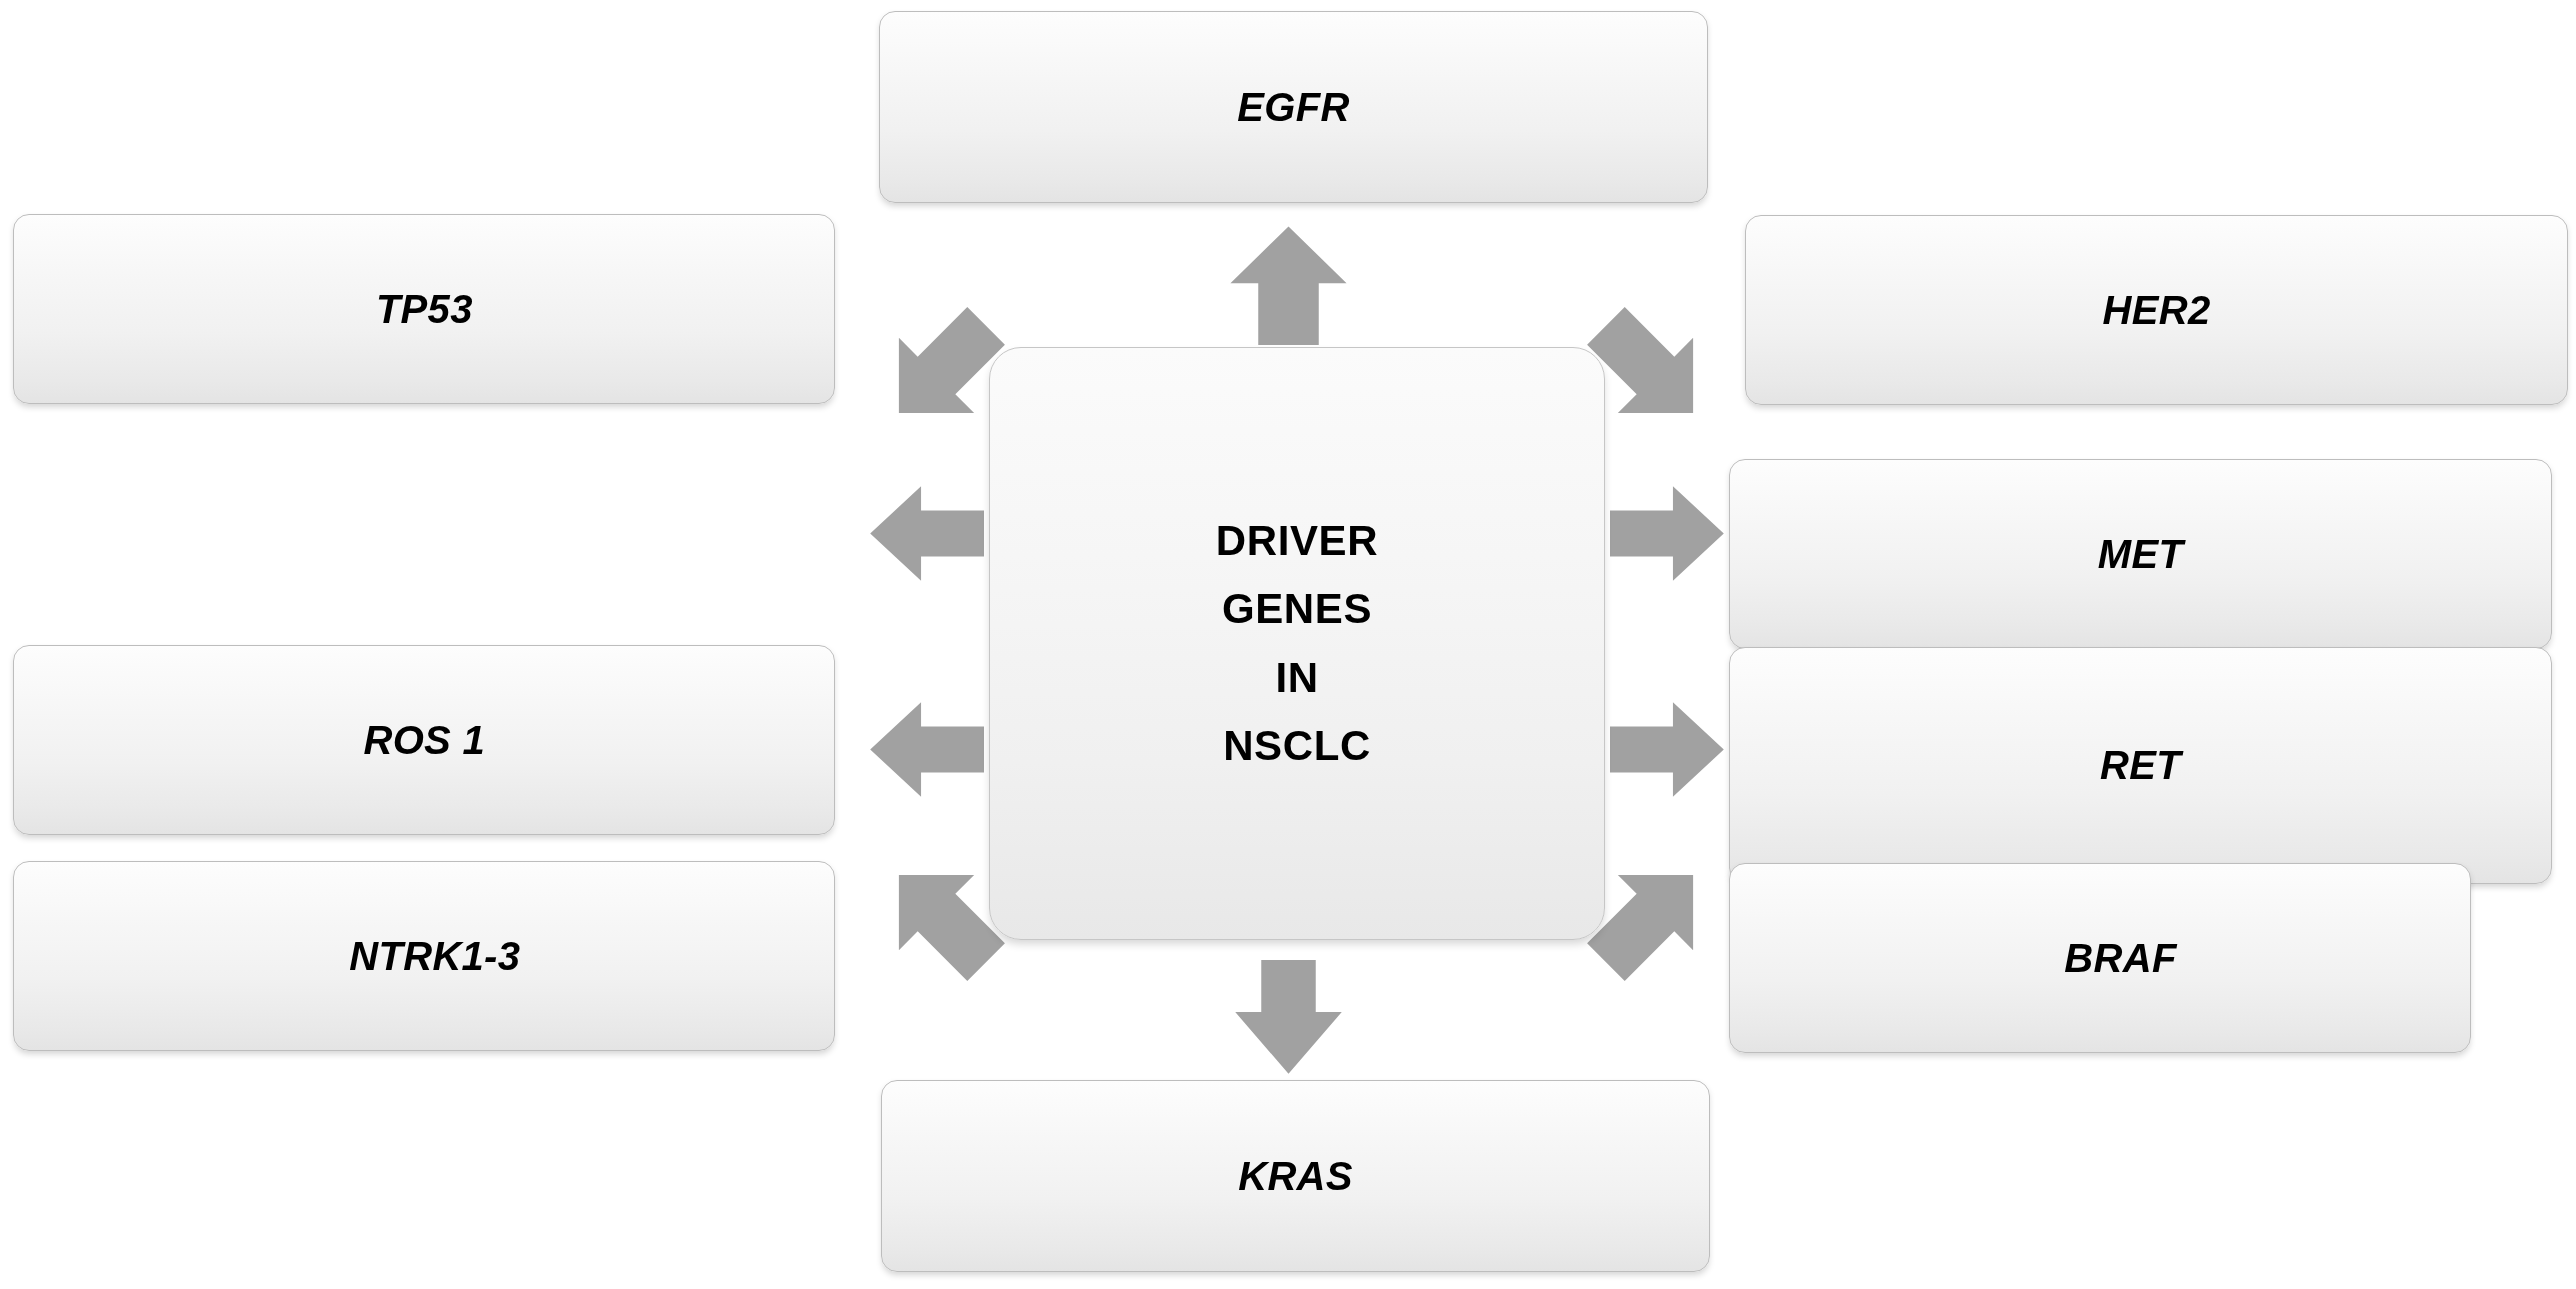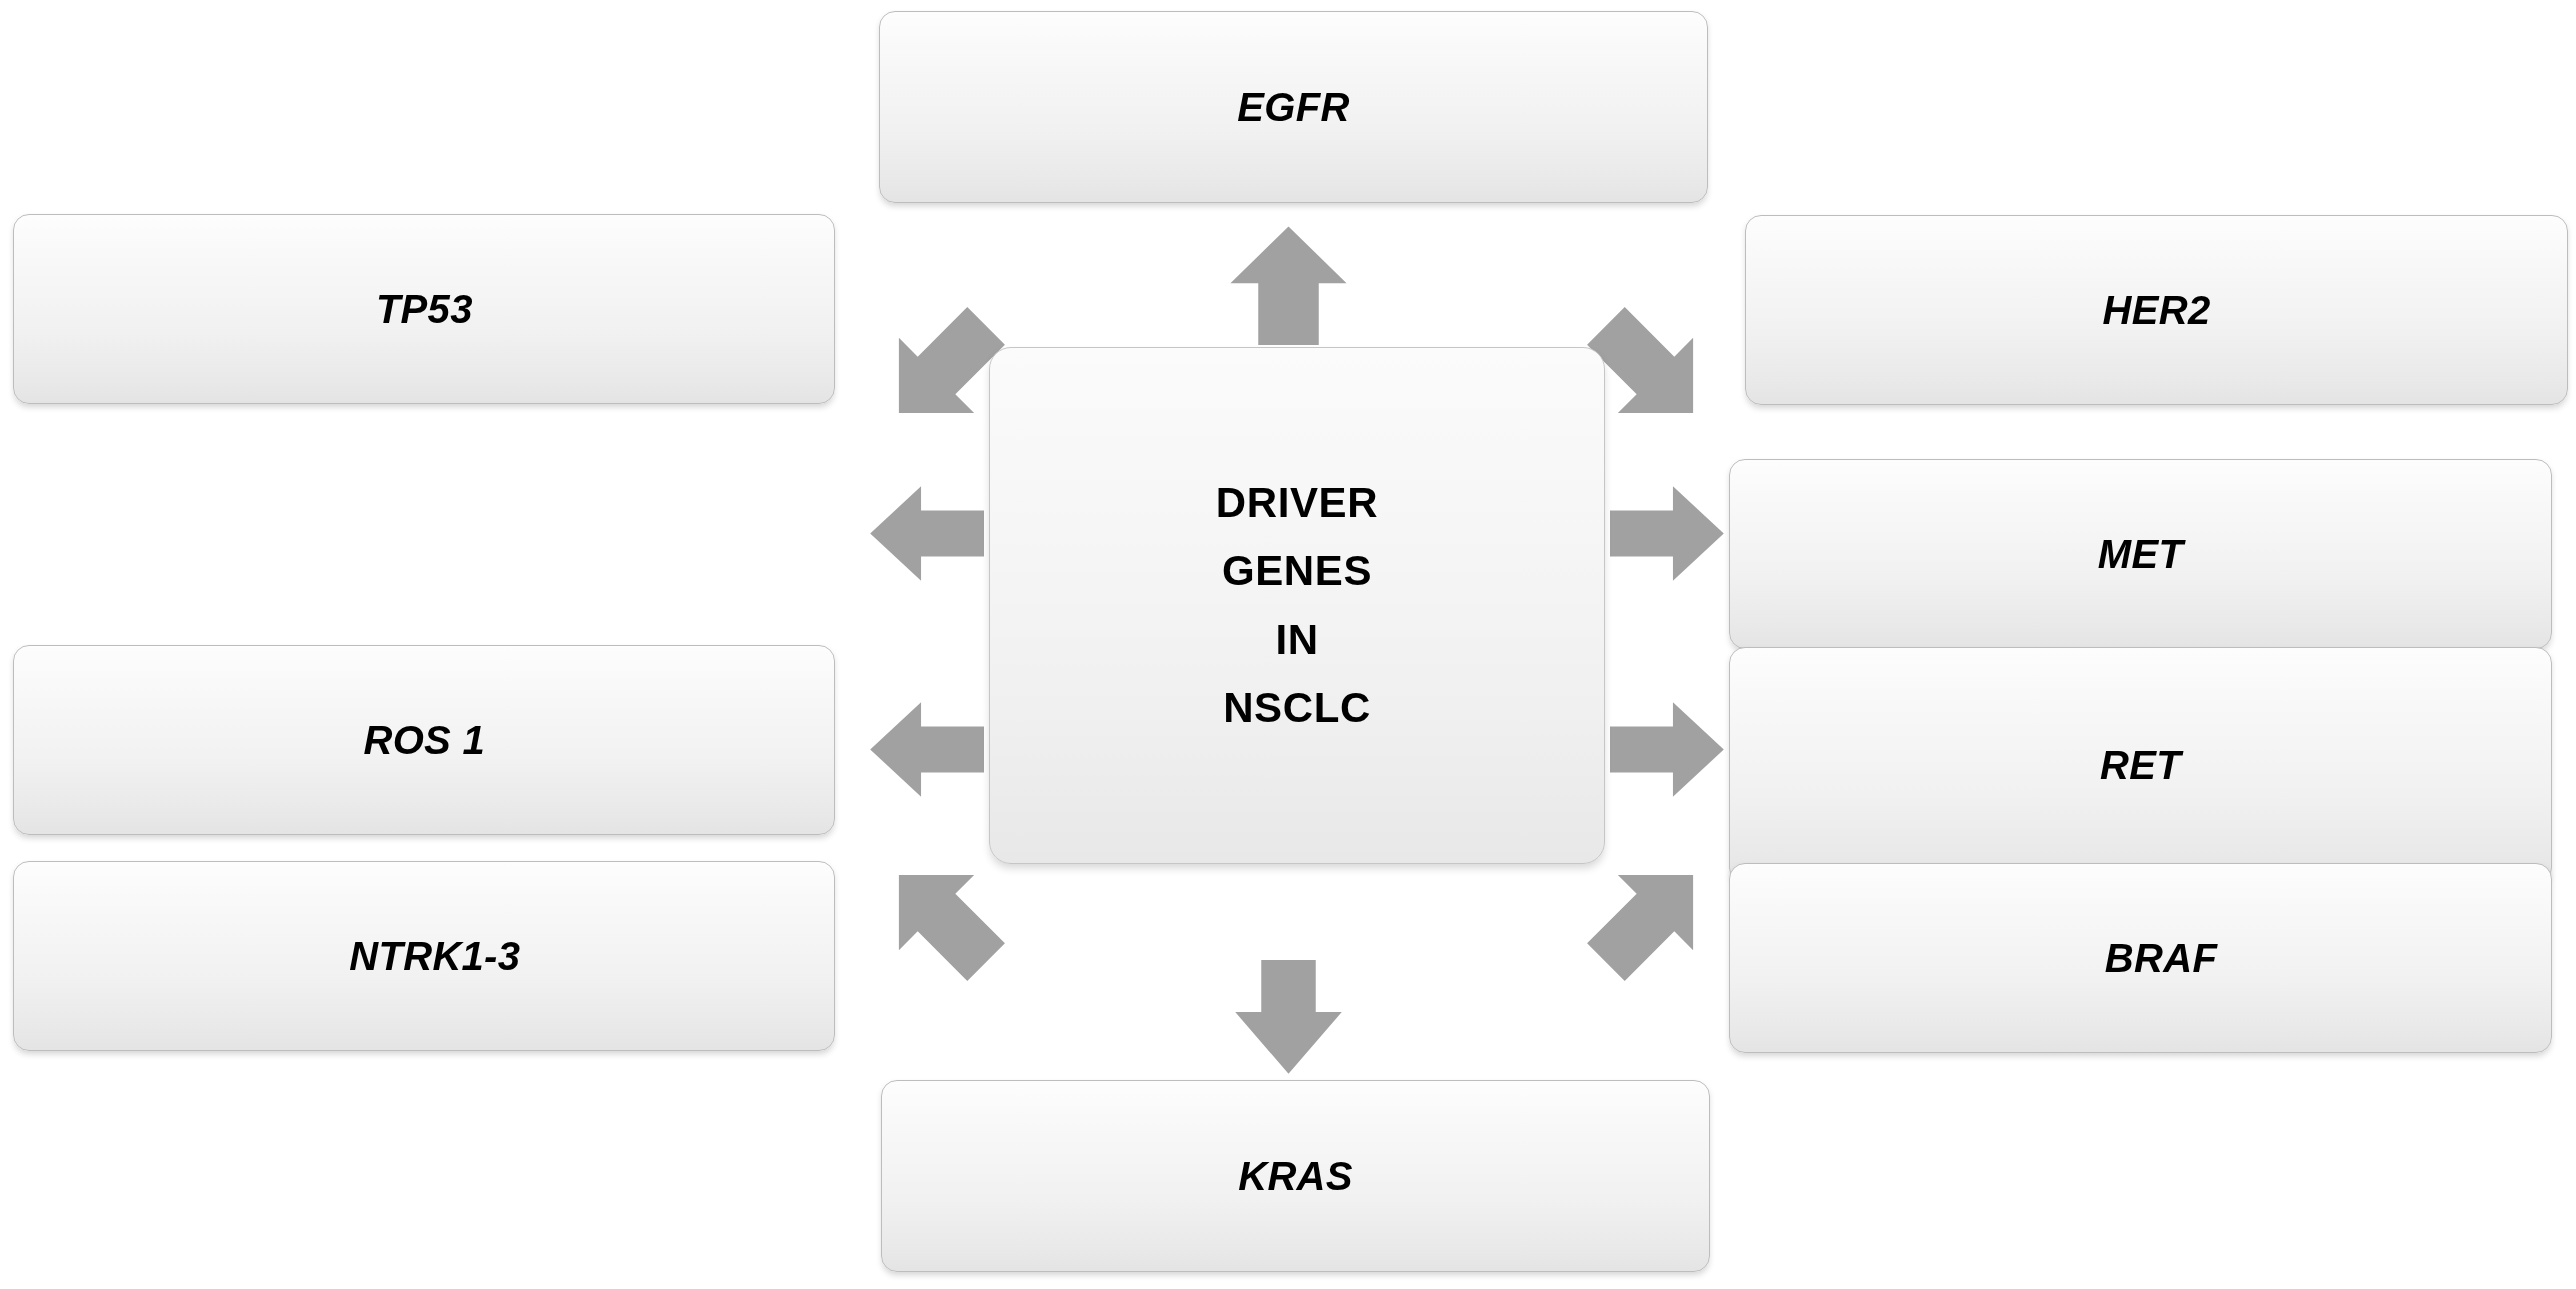--- a/index.html
+++ b/index.html
@@ -48,24 +48,24 @@
     white-space: nowrap;
     user-select: none;
   }
 
   
   #center-box {
     position: absolute;
     left: 989px;
     top: 347px;
     width: 616px;
-    height: 517px;
+    height: 593px;
     box-sizing: border-box;
     border: 1.8px solid #c6c6c6;
-    border-radius: 22px;
+    border-radius: 32px;
     background: linear-gradient(180deg,
                 #fbfbfb 0%,
                 #f6f6f6 35%,
                 #f0f0f0 70%,
                 #e8e8e8 100%);
     box-shadow: 0 4.9px 8.5px -1.8px rgba(0,0,0,0.16);
     display: flex;
     flex-direction: column;
     align-items: center;
     justify-content: center;
@@ -184,21 +184,21 @@
   </div>
 
   <div class="gene-box" style="left:1729px; top:431px; width:823px; height:190px;margin-top:28px;">
     <span class="gene-label">MET</span>
   </div>
 
   <div class="gene-box" style="left:1729px; top:647px; width:823px; height:237px;">
     <span class="gene-label">RET</span>
   </div>
 
-  <div class="gene-box" style="left:1729px; top:863px; width:823px; height:190px;padding-left:41px;">
+  <div class="gene-box" style="left:1729px; top:863px; width:742px; height:190px;padding-left:41px;">
     <span class="gene-label">BRAF</span>
   </div>
 
   <div class="gene-box" style="left:881px; top:1080px; width:829px; height:192px;">
     <span class="gene-label">KRAS</span>
   </div>
 
   <div id="center-box">
     <span class="center-line">DRIVER</span>
     <span class="center-line">GENES</span>

